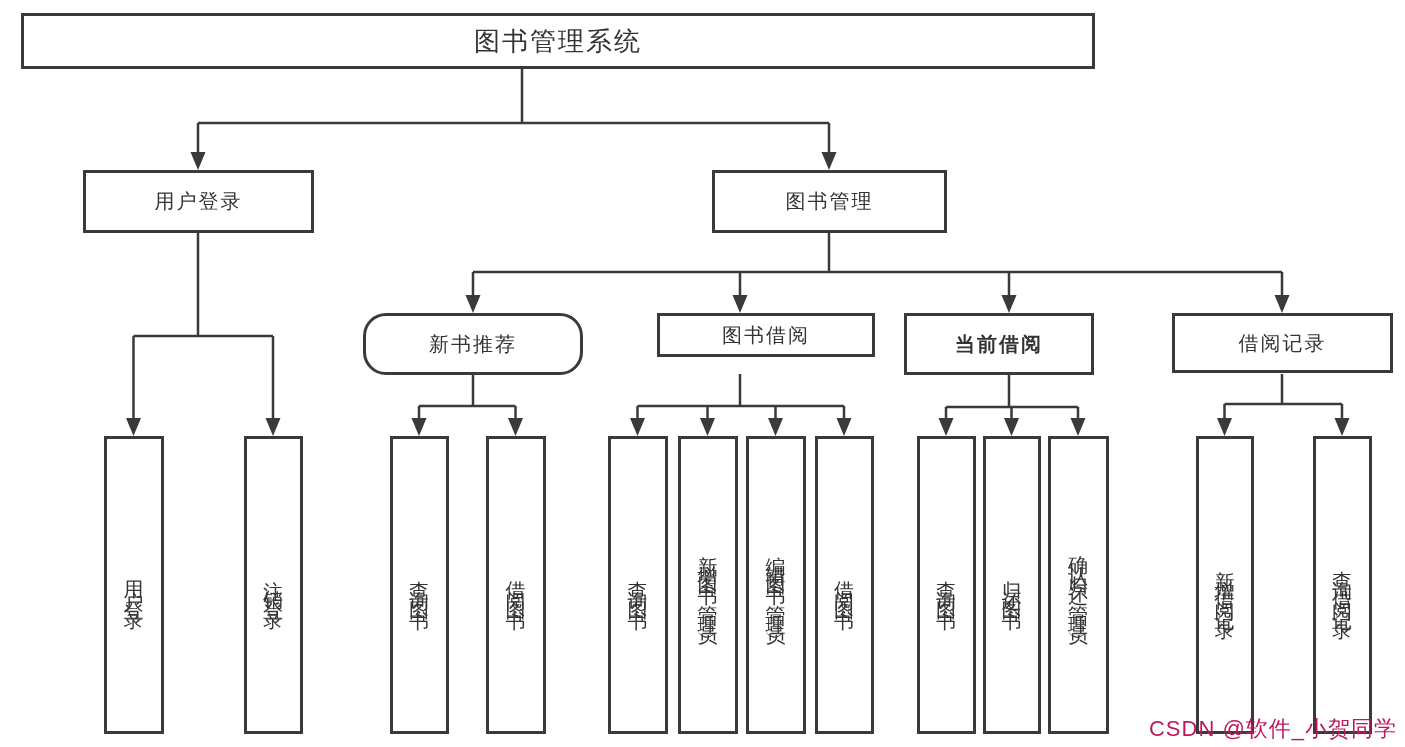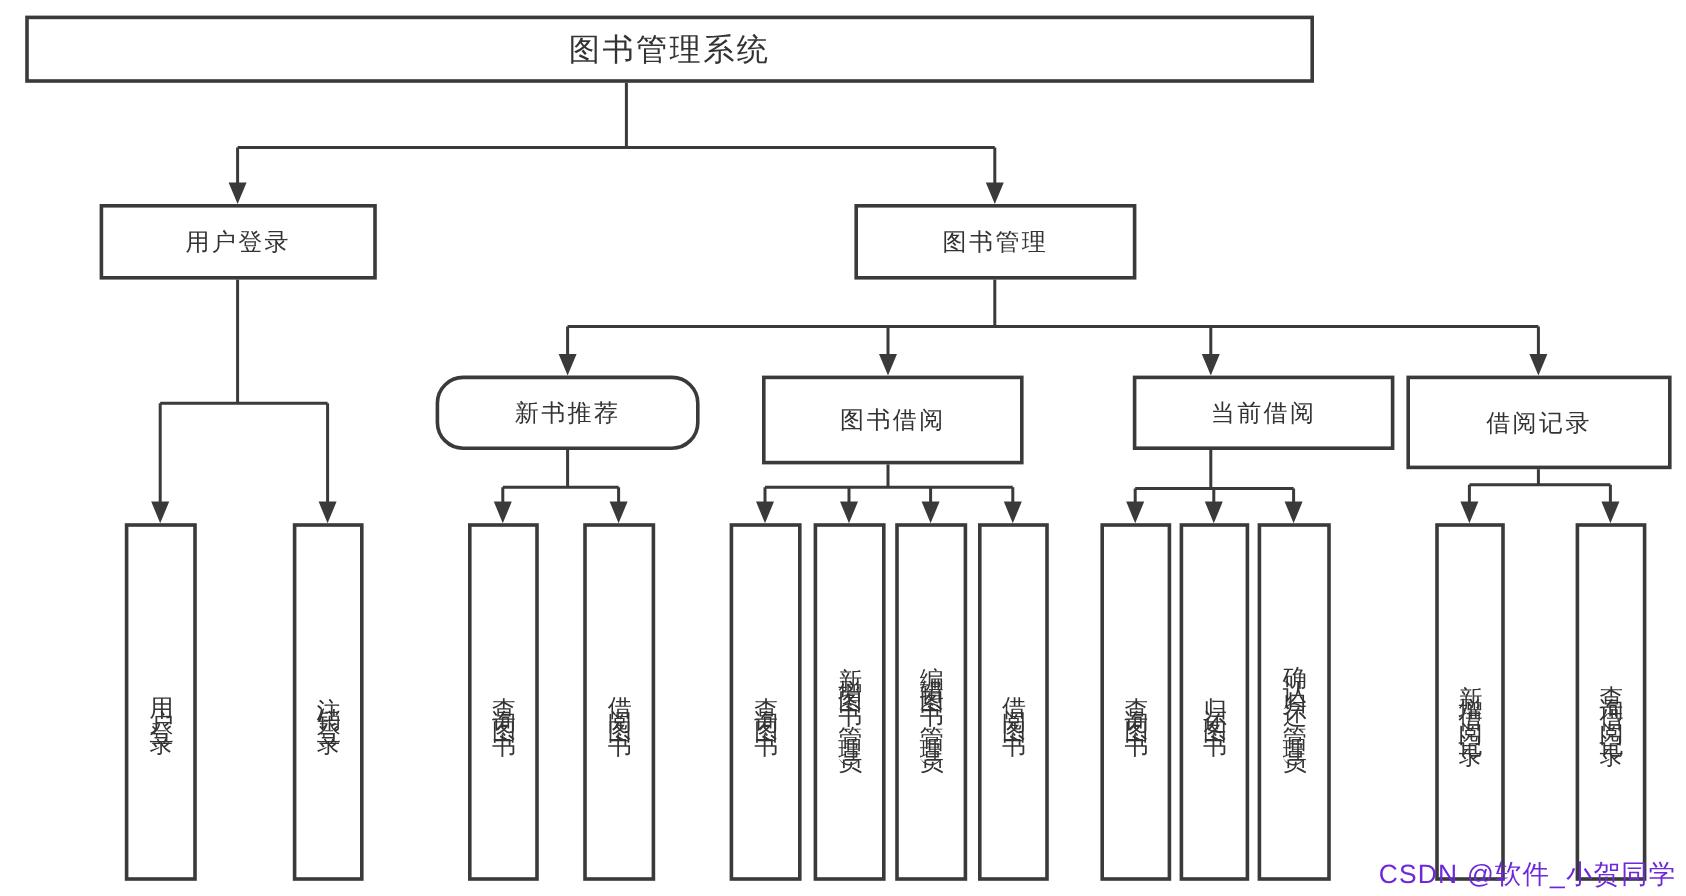--- a/index.html
+++ b/index.html
@@ -48,21 +48,21 @@
     text-orientation: mixed;
     font-size: 20px;
     letter-spacing: 10px;
     line-height: 1;
   }
   .watermark {
     position: absolute;
     top: 714px;
     right: 8px;
     font-size: 22px;
-    color: #6d28d9;
+    color: #be185d;
     letter-spacing: 1px;
     white-space: nowrap;
     margin-left: 22px;
   }
 </style>
 </head>
 <body>
 
 <div class="canvas">
 
@@ -102,27 +102,27 @@
   <div class="node h" style="left:83px; top:170px; width:231px; height:63px;">
     <span class="label">用户登录</span>
   </div>
   <div class="node h" style="left:712px; top:170px; width:235px; height:63px;font-family:Liberation Mono, monospace;">
     <span class="label">图书管理</span>
   </div>
 
   <div class="node h" style="left:363px; top:313px; width:220px; height:62px;border-radius:23px;">
     <span class="label">新书推荐</span>
   </div>
-  <div class="node h" style="left:635px; top:313px; width:218px; height:74px;">
+  <div class="node h" style="left:657px; top:313px; width:218px; height:44px;">
     <span class="label">图书借阅</span>
   </div>
-  <div class="node h" style="left:944px; top:313px; width:218px; height:62px;">
+  <div class="node h" style="left:904px; top:313px; width:190px; height:62px;font-weight:bold;">
     <span class="label">当前借阅</span>
   </div>
-  <div class="node h" style="left:1172px; top:313px; width:221px; height:78px;">
+  <div class="node h" style="left:1172px; top:313px; width:221px; height:60px;">
     <span class="label">借阅记录</span>
   </div>
 
   <div class="node v" style="left:104px; top:436px; width:60px; height:298px;">
     <span class="label">用户登录</span>
   </div>
   <div class="node v" style="left:244px; top:436px; width:59px; height:298px;">
     <span class="label">注销登录</span>
   </div>
 

